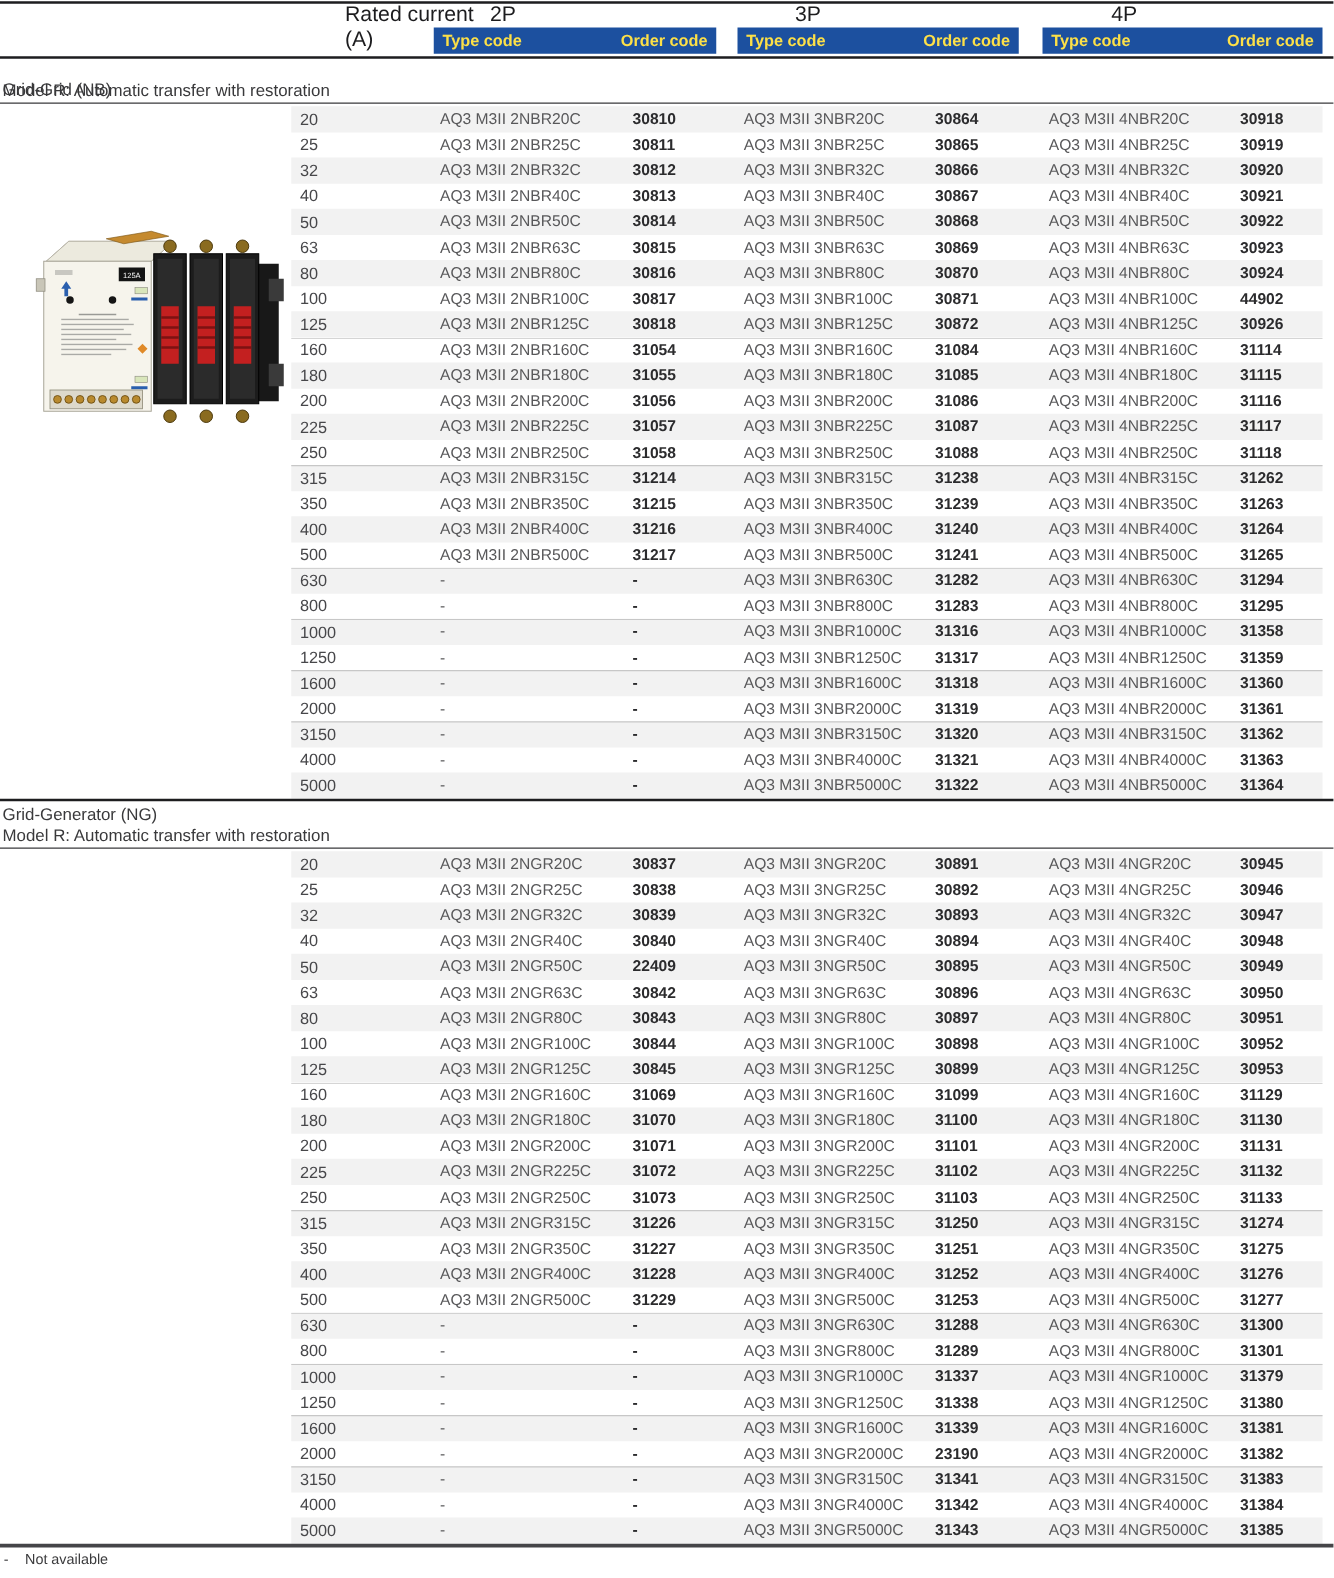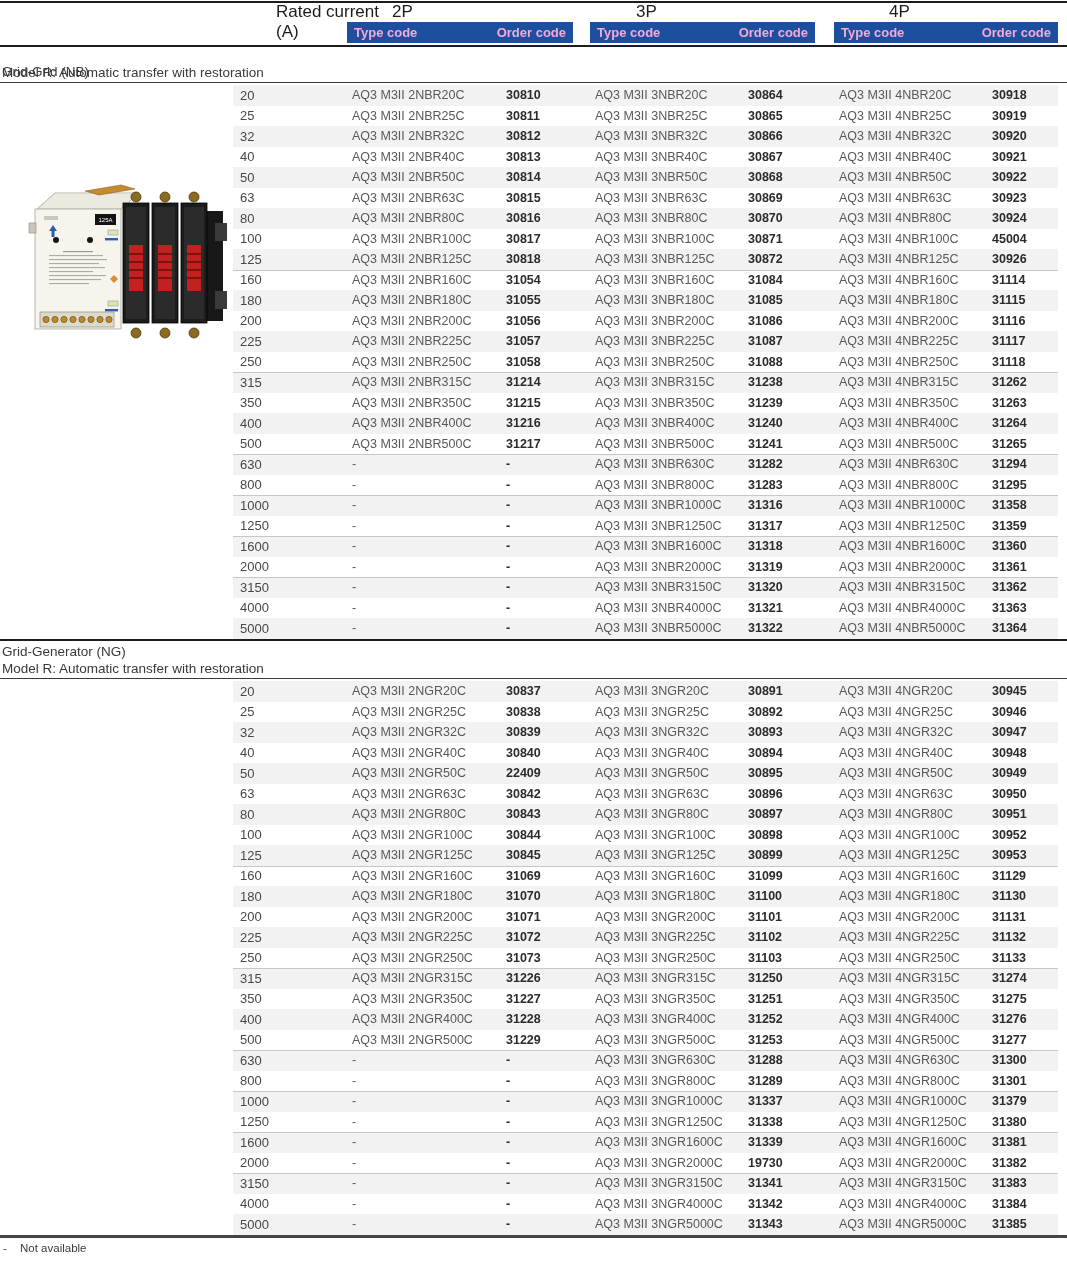--- a/index.html
+++ b/index.html
@@ -1,21 +1,21 @@
 <!DOCTYPE html>
 <html style="--blue: #1c509f; --shade: #f2f2f2; --sepcol: #c7c7c7;"><head>
 <meta charset="utf-8">
 <style>
   html,body{margin:0;padding:0;background:#ffffff;}
   body{font-family:"Liberation Sans", sans-serif;}
   .page{position:relative;width:1067px;height:1262px;background:#fff;overflow:hidden;}
   .hline{position:absolute;left:0;width:1067px;background:#1d1d1f;}
   .hline.light{background:#3a3a3c;}
   .lbl-bold{position:absolute;font-size:17px;font-weight:normal;color:#1c1c1e;line-height:16px;white-space:nowrap;padding-left:40px;}
-  .polebar{position:absolute;top:22px;height:21px;background:var(--blue,#1c509f);color:#f9a8d4;
+  .polebar{position:absolute;top:22px;height:21px;background:var(--blue,#1c509f);color:#fde047;
            display:flex;justify-content:space-between;align-items:center;
            font-size:13px;font-weight:bold;padding:0 7px 0 7px;box-sizing:border-box;}
   .sec-title{position:absolute;left:2px;font-size:13.5px;color:#39393b;white-space:nowrap;}
   .rows{position:absolute;left:233px;width:825px;}
   .trow{display:grid;grid-template-columns:114px 143px 83px 17px 142px 83px 19px 142px 82px;
         height:20.5px;align-items:center;}
   .trow.shade{background:var(--shade,#f2f2f2);}
   .trow.sep{box-shadow:inset 0 1px 0 var(--sepcol,#c7c7c7);}
   .c-cur{padding-left:7px;font-size:13px;color:#47474a;}
   .c-type{padding-left:5px;font-size:12.5px;color:#58585a;white-space:nowrap;}
@@ -135,21 +135,21 @@
       </div>
       <div class="trow">
         <div class="c-cur">100</div>
         <div class="c-type">AQ3 M3II 2NBR100C</div>
         <div class="c-ord">30817</div>
         <div class="c-gap"></div>
         <div class="c-type">AQ3 M3II 3NBR100C</div>
         <div class="c-ord">30871</div>
         <div class="c-gap"></div>
         <div class="c-type">AQ3 M3II 4NBR100C</div>
-        <div class="c-ord">45004</div>
+        <div class="c-ord">44902</div>
       </div>
       <div class="trow shade">
         <div class="c-cur">125</div>
         <div class="c-type">AQ3 M3II 2NBR125C</div>
         <div class="c-ord">30818</div>
         <div class="c-gap"></div>
         <div class="c-type">AQ3 M3II 3NBR125C</div>
         <div class="c-ord">30872</div>
         <div class="c-gap"></div>
         <div class="c-type">AQ3 M3II 4NBR125C</div>
@@ -701,21 +701,21 @@
         <div class="c-gap"></div>
         <div class="c-type">AQ3 M3II 4NGR1600C</div>
         <div class="c-ord">31381</div>
       </div>
       <div class="trow">
         <div class="c-cur">2000</div>
         <div class="c-type">-</div>
         <div class="c-ord">-</div>
         <div class="c-gap"></div>
         <div class="c-type">AQ3 M3II 3NGR2000C</div>
-        <div class="c-ord">19730</div>
+        <div class="c-ord">23190</div>
         <div class="c-gap"></div>
         <div class="c-type">AQ3 M3II 4NGR2000C</div>
         <div class="c-ord">31382</div>
       </div>
       <div class="trow shade sep">
         <div class="c-cur">3150</div>
         <div class="c-type">-</div>
         <div class="c-ord">-</div>
         <div class="c-gap"></div>
         <div class="c-type">AQ3 M3II 3NGR3150C</div>

